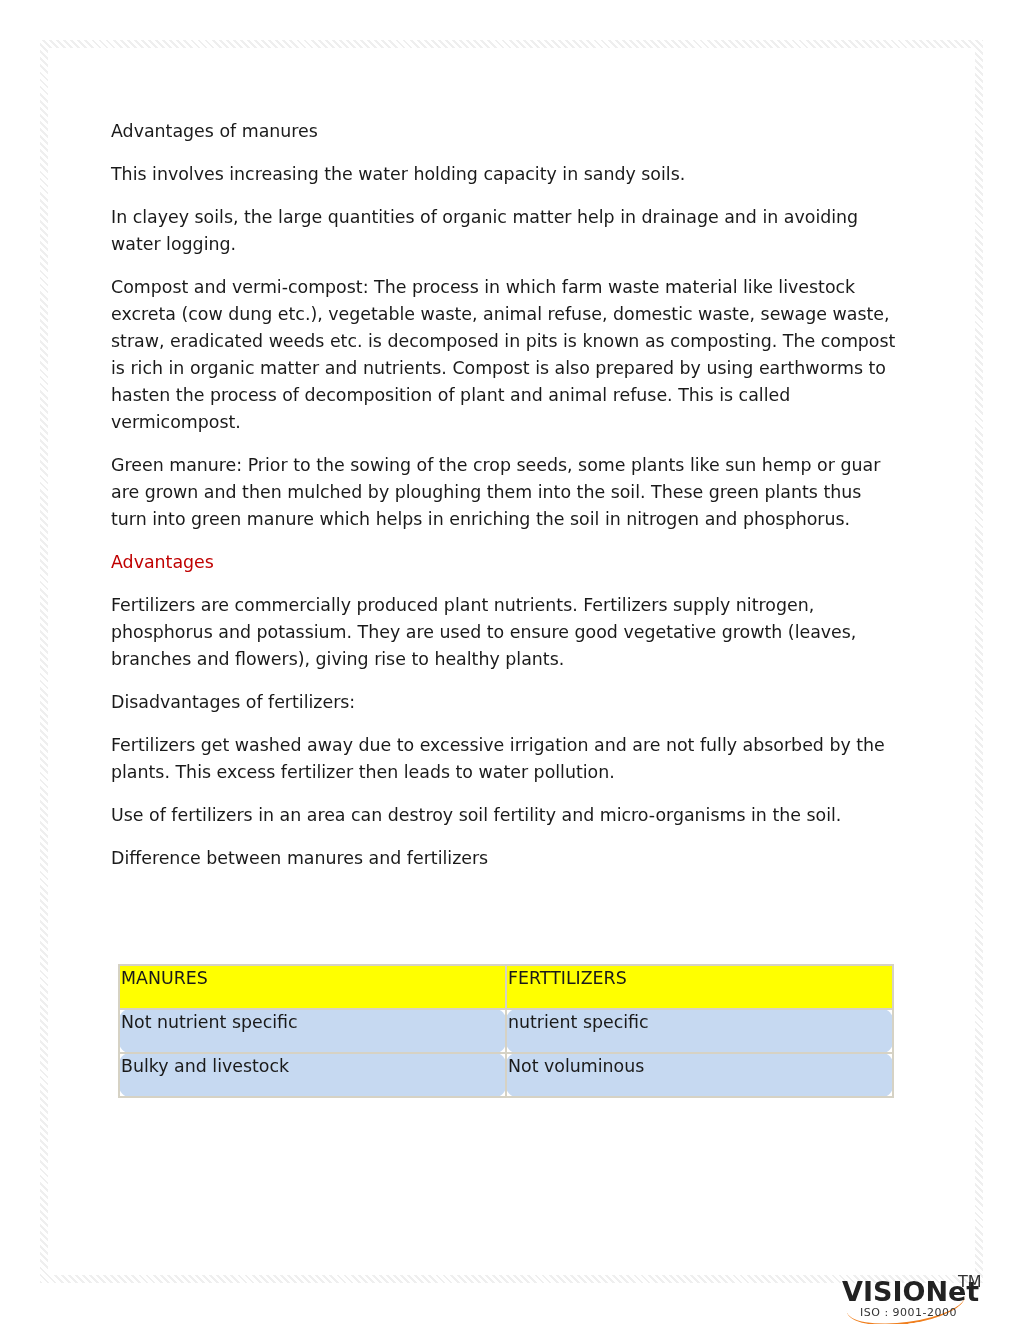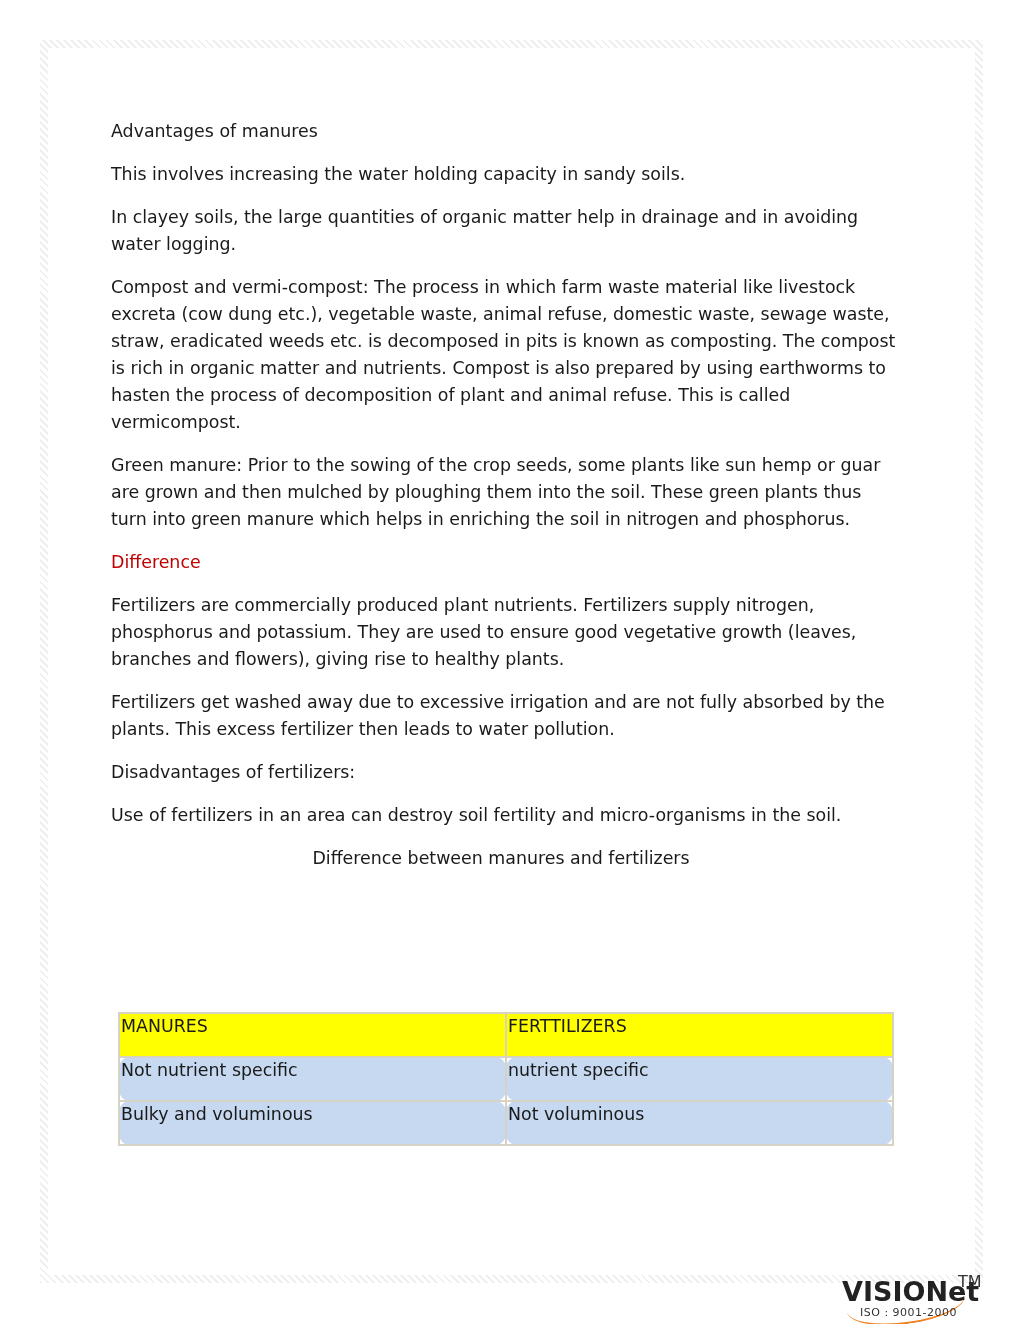--- a/index.html
+++ b/index.html
@@ -10,23 +10,23 @@
     box-sizing: border-box;
     border: 8px solid transparent;
     background:
       repeating-linear-gradient(45deg, #efefef 0 2px, #ffffff 2px 5px) border-box;
     -webkit-mask: linear-gradient(#000 0 0) border-box, linear-gradient(#000 0 0) padding-box;
     -webkit-mask-composite: xor; mask-composite: exclude;
   }
   .page { position: absolute; left: 111px; top: 118px; width: 790px; font-size: 17.4px; line-height: 27px; }
   .page p { margin: 0 0 16px 0; }
   .heading-red { color: #c00000; }
-  .caption { text-align: center; margin: 0 0 18px 0; width: 780px; }
+  .caption { margin: 0 0 18px 0; width: 780px; }
   table.cmp { position: absolute; left: 118px; top: 964px; width: 776px; border-collapse: collapse;
-              font-size: 17.4px; line-height: 24px; margin-top: 48px; }
+              font-size: 17.4px; line-height: 24px; }
   table.cmp td { border: 2px solid #d6d2c4; vertical-align: top; padding: 0 1px; height: 42px; width: 50%; }
   table.cmp tr.head td { background: #ffff00; }
   table.cmp tr.body td { background: #c6d9f1; border-radius: 11px; }
   .logo { position: absolute; left: 838px; top: 1272px; width: 140px; height: 50px; }
   .logo .word { position: absolute; left: 4px; top: 4px; font-family: "DejaVu Sans", sans-serif;
                 font-weight: bold; font-size: 27px; letter-spacing: 0px; color: #222; }
   .logo .tm { position: absolute; left: 120px; top: 0px; font-size: 16px; color: #333; }
   .logo .iso { position: absolute; left: 22px; top: 34px; font-size: 11px; color: #333; letter-spacing: 0.5px; }
   .logo .swoosh { position: absolute; left: 8px; top: 10px; width: 120px; height: 40px; border-bottom: 2px solid #f08020;
                   border-radius: 0 0 50% 50%; transform: rotate(-8deg); }
@@ -35,40 +35,40 @@
 <body>
 
 <div class="border-frame"></div>
 
 <div class="page">
   <p>Advantages of manures</p>
   <p>This involves increasing the water holding capacity in sandy soils.</p>
   <p>In clayey soils, the large quantities of organic matter help in drainage and in avoiding water logging.</p>
   <p>Compost and vermi-compost: The process in which farm waste material like livestock excreta (cow dung etc.), vegetable waste, animal refuse, domestic waste, sewage waste, straw, eradicated weeds etc. is decomposed in pits is known as composting. The compost is rich in organic matter and nutrients. Compost is also prepared by using earthworms to hasten the process of decomposition of plant and animal refuse. This is called vermicompost.</p>
   <p>Green manure: Prior to the sowing of the crop seeds, some plants like sun hemp or guar are grown and then mulched by ploughing them into the soil. These green plants thus turn into green manure which helps in enriching the soil in nitrogen and phosphorus.</p>
-  <p class="heading-red">Difference</p>
+  <p class="heading-red">Advantages</p>
   <p>Fertilizers are commercially produced plant nutrients. Fertilizers supply nitrogen, phosphorus and potassium. They are used to ensure good vegetative growth (leaves, branches and flowers), giving rise to healthy plants.</p>
+  <p>Disadvantages of fertilizers:</p>
   <p>Fertilizers get washed away due to excessive irrigation and are not fully absorbed by the plants. This excess fertilizer then leads to water pollution.</p>
-  <p>Disadvantages of fertilizers:</p>
   <p>Use of fertilizers in an area can destroy soil fertility and micro-organisms in the soil.</p>
   <p class="caption">Difference between manures and fertilizers</p>
 </div>
 
 <table class="cmp">
   <tbody>
       <tr class="head">
     <td>MANURES</td>
     <td>FERTTILIZERS</td>
   </tr>
   <tr class="body">
     <td>Not nutrient specific</td>
     <td>nutrient specific</td>
   </tr>
   <tr class="body">
-    <td>Bulky and voluminous</td>
+    <td>Bulky and livestock</td>
     <td>Not voluminous</td>
   </tr>
 </tbody>
   </table>
 
 <div class="logo">
   <div class="swoosh"></div>
   <span class="word">VISIONet</span>
   <span class="tm">TM</span>
   <span class="iso">ISO : 9001-2000</span>

